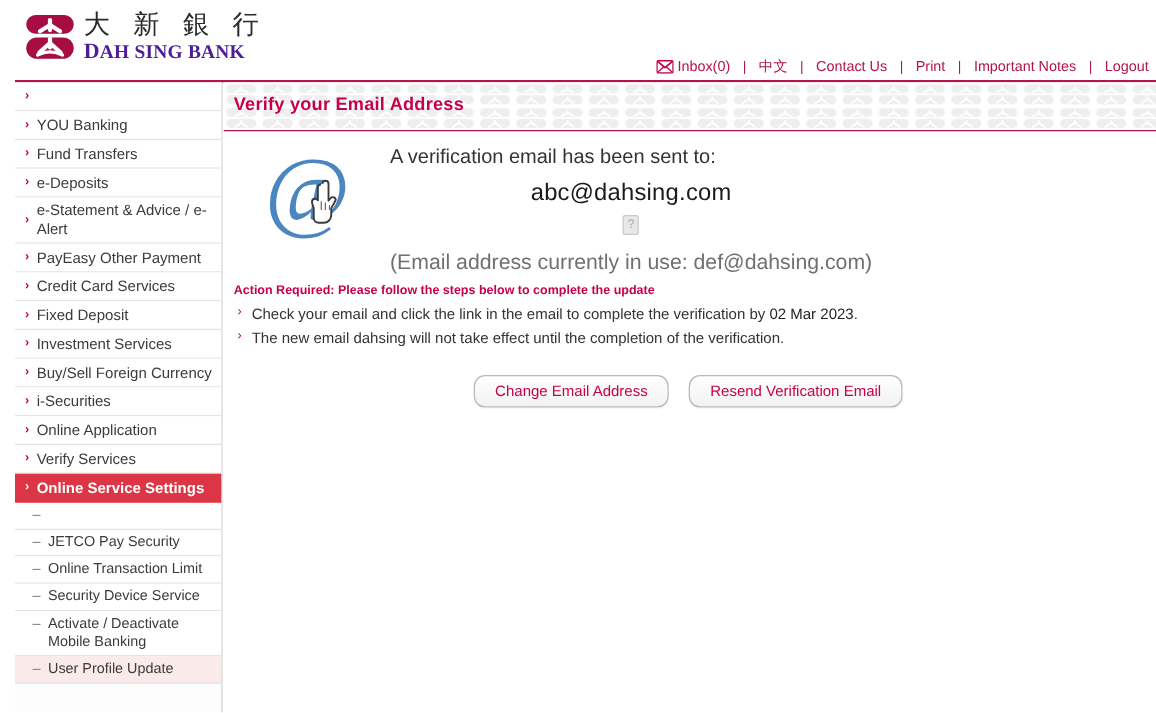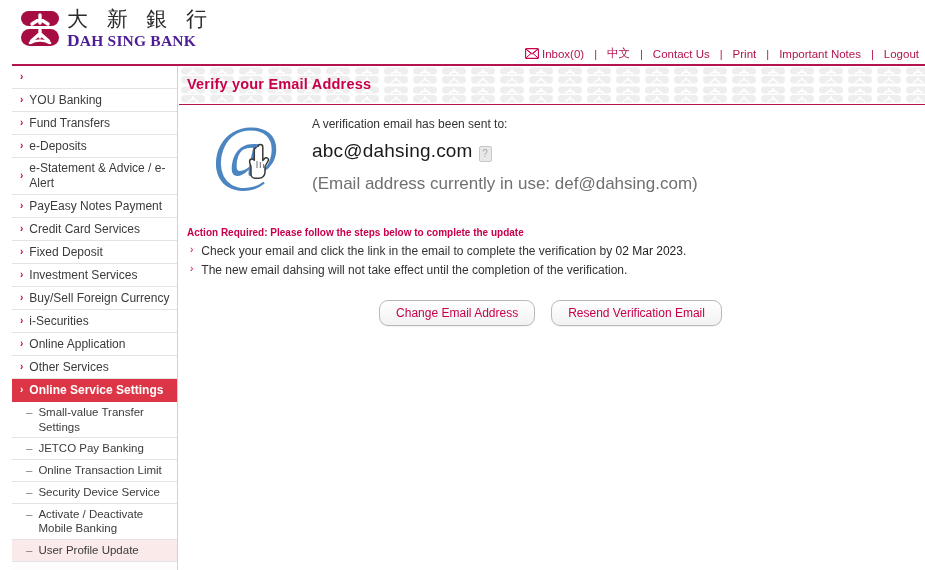--- a/index.html
+++ b/index.html
@@ -108,24 +108,24 @@
     position:relative; z-index:2;
     font-size:14.5px; font-weight:bold; color:#C8004B;
     padding:10px 0 0 8px; letter-spacing:0.2px;
   }
   #title-rule { height:1px; background:#B3134F; margin-top:0; }
 
   
   #email-block { position:relative; padding:28px 0 0 0; height:120px; }
   #at-icon { position:absolute; left:33px; top:10px; width:86px; height:80px; }
   #email-texts { position:absolute; left:133px; top:12px; }
-  .sent-line { font-size:12px; color:#333; margin-bottom:9px; }
+  .sent-line { font-size:16px; color:#333; margin-bottom:9px; }
   .email-addr {
     font-size:19px; color:#1a1a1a; letter-spacing:0.2px;
-    display:flex; align-items:flex-end; gap:6px;
+    display:flex; align-items:center; gap:6px;flex-direction:column;
   }
   .broken-img {
     display:inline-flex; align-items:center; justify-content:center;
     width:13px; height:16px;
     border:1px solid #c9c9c9; border-radius:2px;
     background:#e8e8e8; color:#a9a9a9;
     font-size:10px; line-height:1;
   }
   .current-line { font-size:17px; color:#707070; margin-top:12px; }
 
@@ -220,21 +220,21 @@
       <div class="nav-item">
         <span class="chev">›</span>
         <span>e-Deposits</span>
       </div>
       <div class="nav-item">
         <span class="chev">›</span>
         <span>e-Statement &amp; Advice / e-Alert</span>
       </div>
       <div class="nav-item">
         <span class="chev">›</span>
-        <span>PayEasy Notes Payment</span>
+        <span>PayEasy Other Payment</span>
       </div>
       <div class="nav-item">
         <span class="chev">›</span>
         <span>Credit Card Services</span>
       </div>
       <div class="nav-item">
         <span class="chev">›</span>
         <span>Fixed Deposit</span>
       </div>
       <div class="nav-item">
@@ -248,33 +248,32 @@
       <div class="nav-item">
         <span class="chev">›</span>
         <span>i-Securities</span>
       </div>
       <div class="nav-item">
         <span class="chev">›</span>
         <span>Online Application</span>
       </div>
       <div class="nav-item">
         <span class="chev">›</span>
-        <span>Other Services</span>
+        <span>Verify Services</span>
       </div>
       <div class="nav-item active">
         <span class="chev">›</span>
         <span>Online Service Settings</span>
       </div>
       <div class="nav-sub">
         <span class="dash">–</span>
-        <span>Small-value Transfer Settings</span>
-      </div>
-      <div class="nav-sub">
-        <span class="dash">–</span>
-        <span>JETCO Pay Banking</span>
+      </div>
+      <div class="nav-sub">
+        <span class="dash">–</span>
+        <span>JETCO Pay Security</span>
       </div>
       <div class="nav-sub">
         <span class="dash">–</span>
         <span>Online Transaction Limit</span>
       </div>
       <div class="nav-sub">
         <span class="dash">–</span>
         <span>Security Device Service</span>
       </div>
       <div class="nav-sub">

